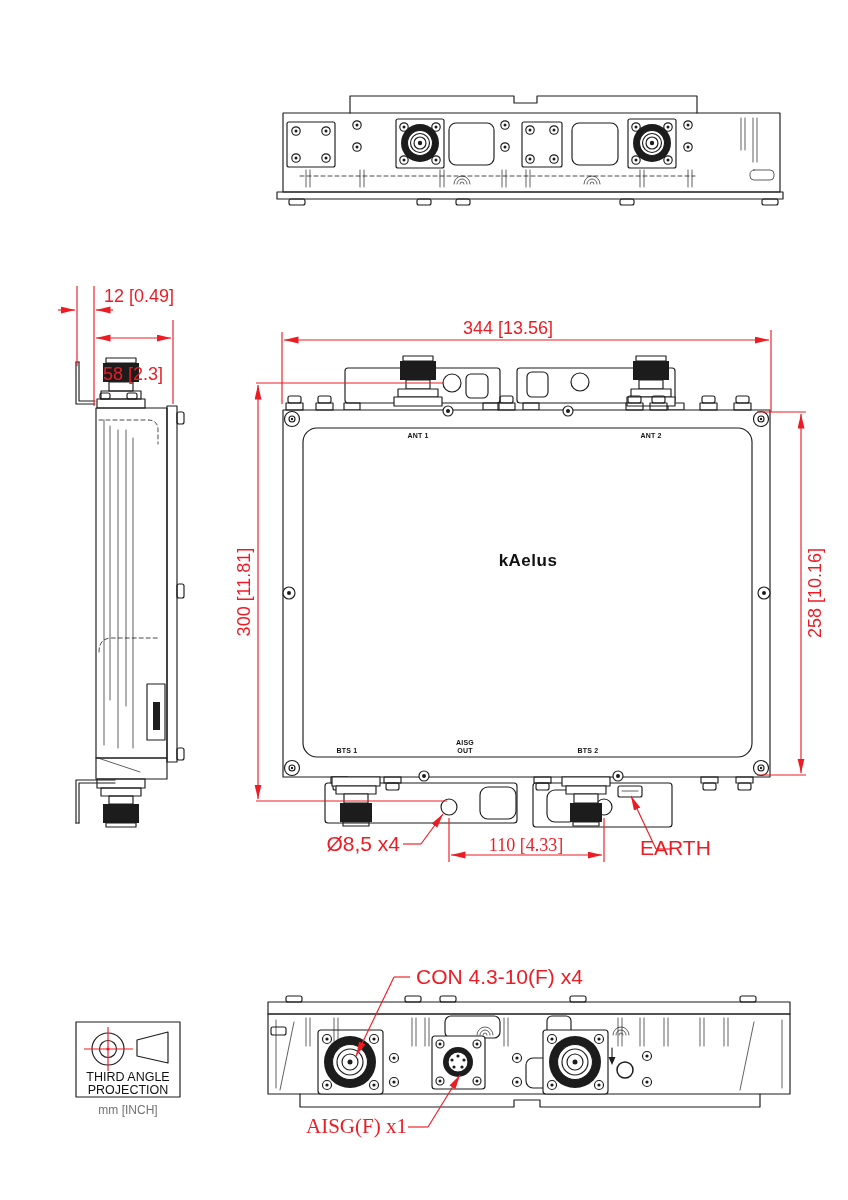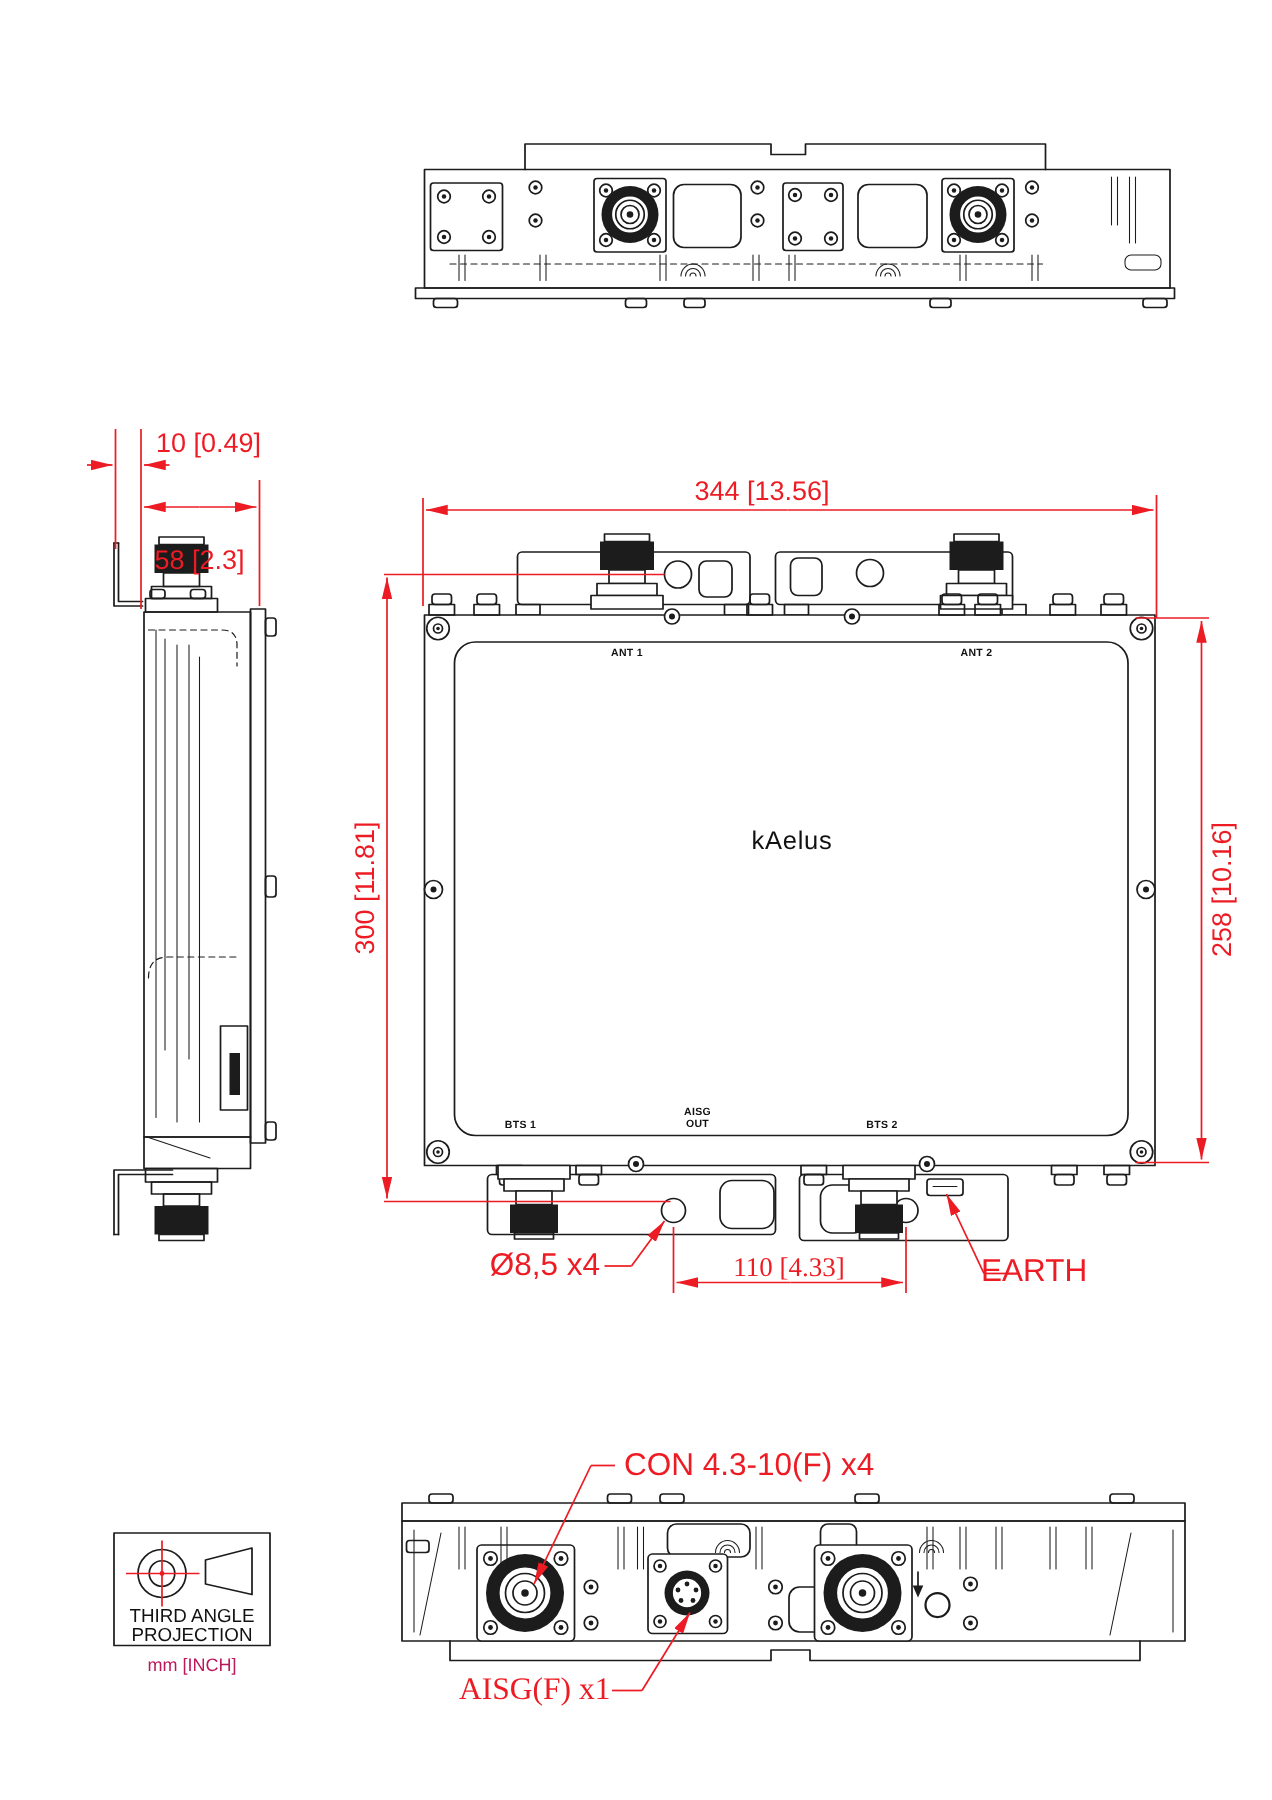--- a/index.html
+++ b/index.html
@@ -15,23 +15,23 @@
   .rd{stroke:var(--red,#ed1c24);stroke-width:1.15;fill:none;}
   .rdf{fill:var(--red,#ed1c24);stroke:none;}
   
   .t{position:absolute;white-space:nowrap;color:var(--red,#ed1c24);}
   .dim{font-size:18px;transform:translate(-50%,-50%);}
   .dim.v{transform:translate(-50%,-50%) rotate(-90deg);}
   .call{font-size:21px;transform:translate(0,-50%);}
   .call.r{transform:translate(-100%,-50%);text-align:center;}
   .tiny{font-size:7px;font-weight:bold;color:#111;transform:translate(-50%,-50%);
         text-align:center;line-height:7.5px;letter-spacing:.2px;}
-  .brand{font-size:17px;font-weight:normal;color:#111;transform:translate(-50%,-50%);letter-spacing:.5px;}
+  .brand{font-size:17px;font-weight:bold;color:#111;transform:translate(-50%,-50%);letter-spacing:.5px;}
   .proj{font-size:12.5px;color:#111;transform:translate(-50%,-50%);}
-  .units{font-size:12px;color:#be185d;transform:translate(-50%,-50%);}
+  .units{font-size:12px;color:#737373;transform:translate(-50%,-50%);}
 </style>
 </head>
 <body>
 
 <div class="canvas">
 
 <svg width="848" height="1200" viewBox="0 0 848 1200">
   <defs>
     <marker id="arr" markerUnits="userSpaceOnUse" markerWidth="16" markerHeight="8" refX="14.5" refY="3.5" orient="auto">
       <path class="rdf" d="M0,0 L14.5,3.5 L0,7 Z"></path>
@@ -526,25 +526,25 @@
     <g>
       <line x1="408" y1="1127" x2="428" y2="1127"></line>
       <line x1="428" y1="1127" x2="460" y2="1075" marker-end="url(#arr)"></line>
     </g>
   </g>
 </svg>
 
 <div class="t dim" style="left:508px;top:328px;">344 [13.56]</div>
 <div class="t dim v" style="left:244px;top:592px;">300 [11.81]</div>
 <div class="t dim v" style="left:815px;top:593px;">258 [10.16]</div>
-<div class="t dim" style="left:139px;top:296px;">10 [0.49]</div>
+<div class="t dim" style="left:139px;top:296px;">12 [0.49]</div>
 <div class="t dim" style="left:133px;top:326px;margin-top:48px;">58 [2.3]</div>
 <div class="t dim" style="left:526px;top:845px;font-family:Liberation Serif, serif;">110 [4.33]</div>
 <div class="t call r" style="left:400px;top:844px;">Ø8,5 x4</div>
-<div class="t call" style="left:654px;top:848px;">EARTH</div>
+<div class="t call" style="left:640px;top:848px;">EARTH</div>
 <div class="t call" style="left:416px;top:977px;">CON 4.3-10(F) x4</div>
 <div class="t call" style="left:306px;top:1126px;font-family:Liberation Serif, serif;">AISG(F) x1</div>
 
 <div class="t tiny" style="left:418px;top:436px;">ANT 1</div>
 <div class="t tiny" style="left:651px;top:436px;">ANT 2</div>
 <div class="t tiny" style="left:347px;top:751px;">BTS 1</div>
 <div class="t tiny" style="left:588px;top:751px;">BTS 2</div>
 <div class="t tiny" style="left:465px;top:746px;"><span>AISG</span><br><span>OUT</span></div>
 
 <div class="t brand" style="left:528px;top:561px;">kAelus</div>

